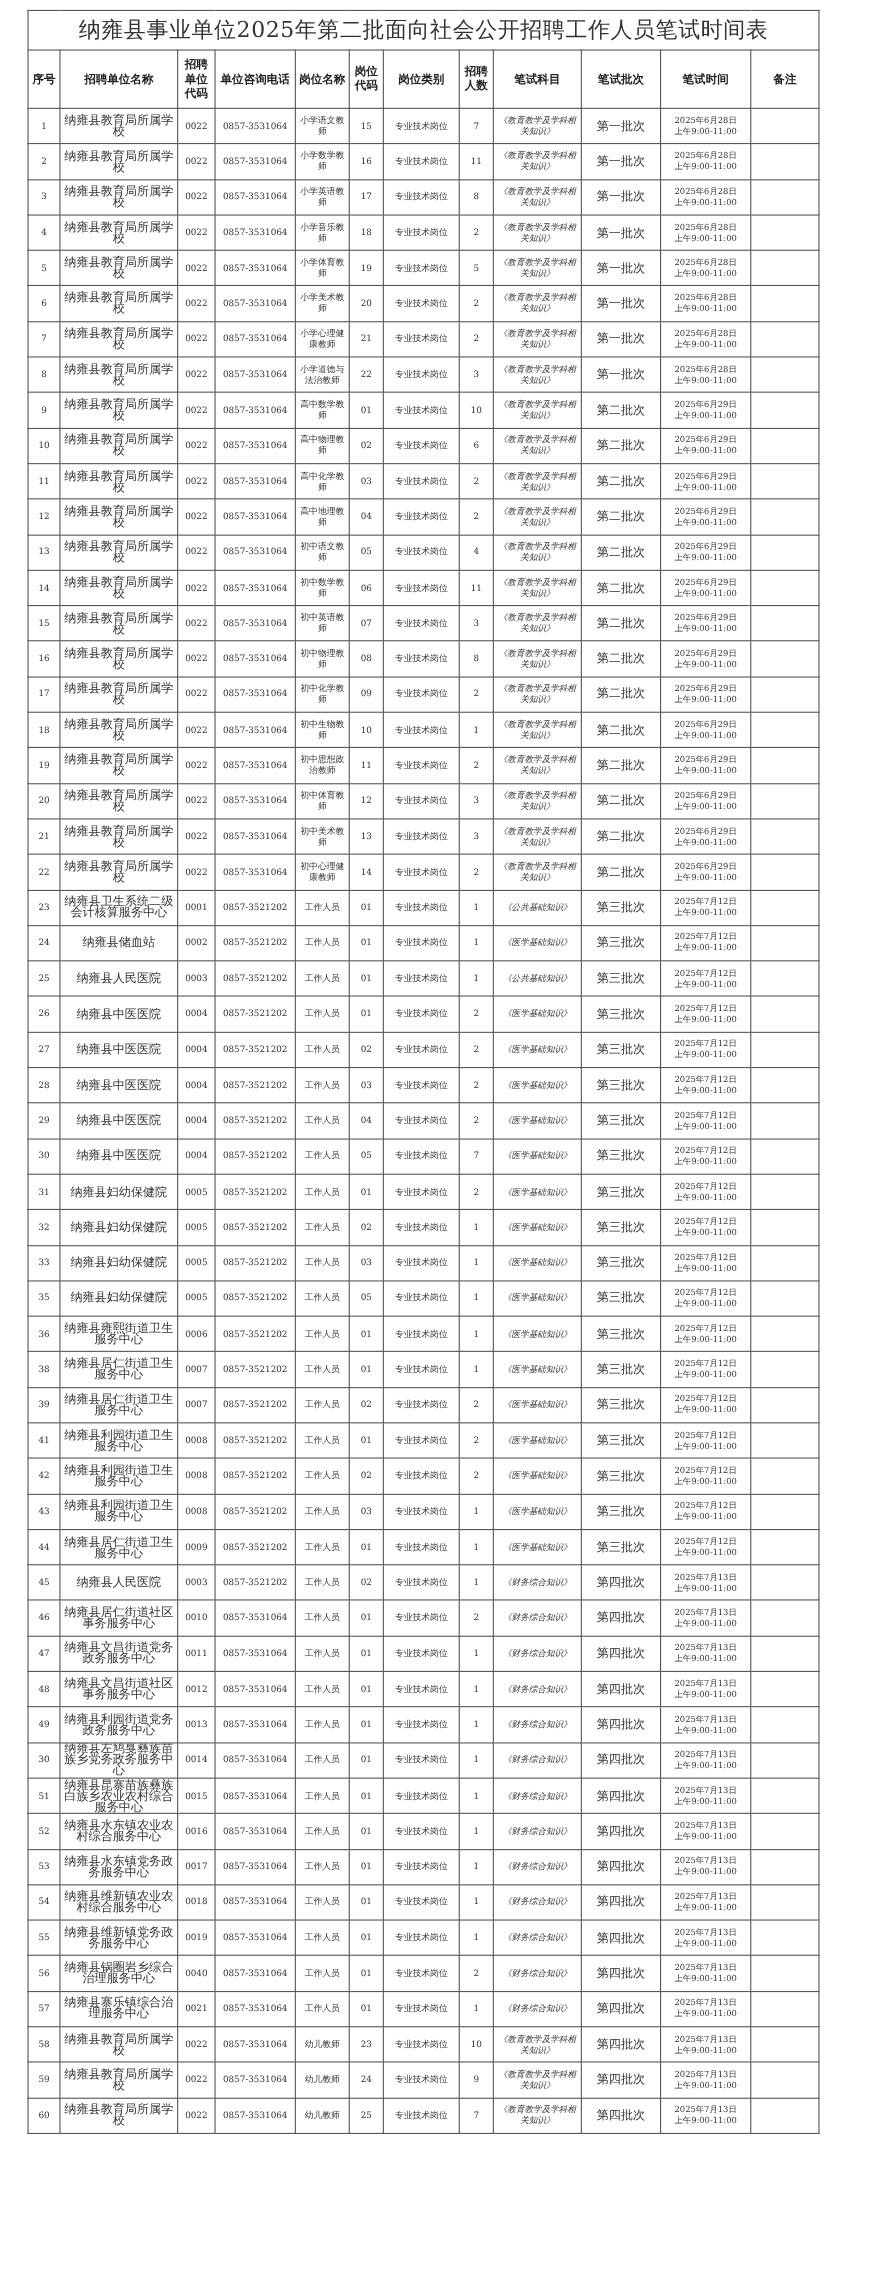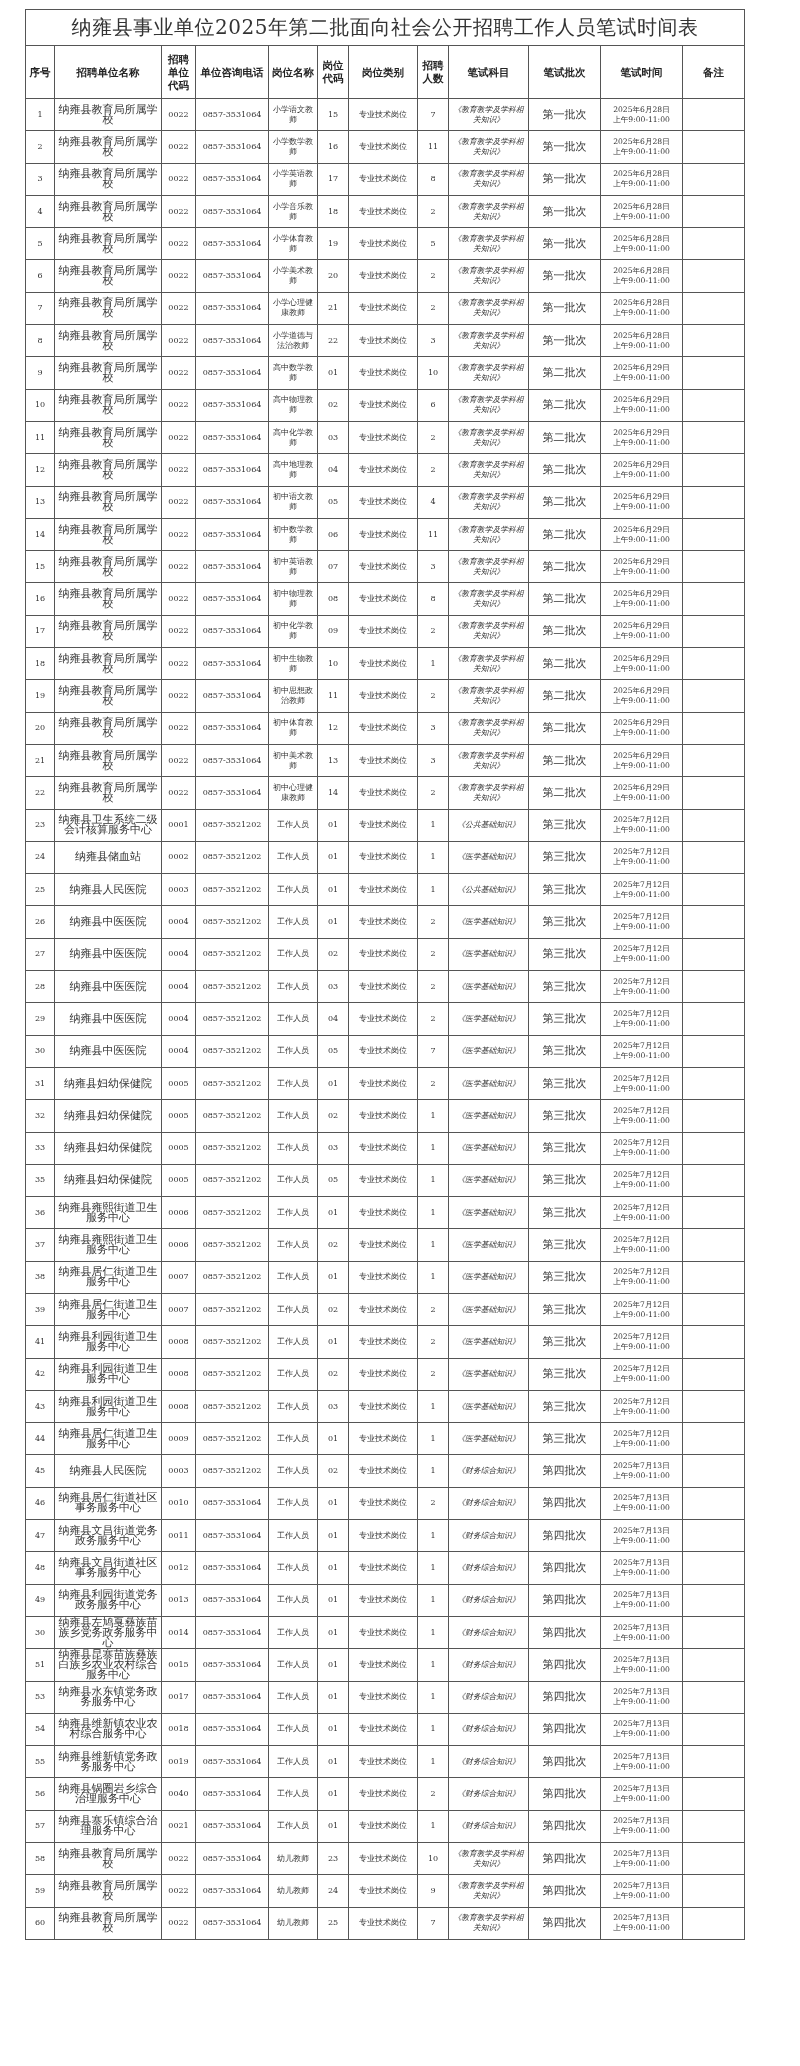--- a/index.html
+++ b/index.html
@@ -643,37 +643,20 @@
           <td>1</td>
           <td class="subj">《医学基础知识》</td>
           <td class="batch">第三批次</td>
           <td class="time">
             <div>2025年7月12日</div>
             <div>上午9:00-11:00</div>
           </td>
           <td></td>
         </tr>
         <tr>
-          <td>37</td>
-          <td class="org">纳雍县雍熙街道卫生服务中心</td>
-          <td>0006</td>
-          <td>0857-3521202</td>
-          <td>工作人员</td>
-          <td>02</td>
-          <td>专业技术岗位</td>
-          <td>1</td>
-          <td class="subj">《医学基础知识》</td>
-          <td class="batch">第三批次</td>
-          <td class="time">
-            <div>2025年7月12日</div>
-            <div>上午9:00-11:00</div>
-          </td>
-          <td></td>
-        </tr>
-        <tr>
           <td>38</td>
           <td class="org">纳雍县居仁街道卫生服务中心</td>
           <td>0007</td>
           <td>0857-3521202</td>
           <td>工作人员</td>
           <td>01</td>
           <td>专业技术岗位</td>
           <td>1</td>
           <td class="subj">《医学基础知识》</td>
           <td class="batch">第三批次</td>
@@ -867,20 +850,37 @@
           <td class="time">
             <div>2025年7月13日</div>
             <div>上午9:00-11:00</div>
           </td>
           <td></td>
         </tr>
         <tr>
           <td>51</td>
           <td class="org">纳雍县昆寨苗族彝族白族乡农业农村综合服务中心</td>
           <td>0015</td>
+          <td>0857-3531064</td>
+          <td>工作人员</td>
+          <td>01</td>
+          <td>专业技术岗位</td>
+          <td>1</td>
+          <td class="subj">《财务综合知识》</td>
+          <td class="batch">第四批次</td>
+          <td class="time">
+            <div>2025年7月13日</div>
+            <div>上午9:00-11:00</div>
+          </td>
+          <td></td>
+        </tr>
+        <tr>
+          <td>52</td>
+          <td class="org">纳雍县水东镇农业农村综合服务中心</td>
+          <td>0016</td>
           <td>0857-3531064</td>
           <td>工作人员</td>
           <td>01</td>
           <td>专业技术岗位</td>
           <td>1</td>
           <td class="subj">《财务综合知识》</td>
           <td class="batch">第四批次</td>
           <td class="time">
             <div>2025年7月13日</div>
             <div>上午9:00-11:00</div>

